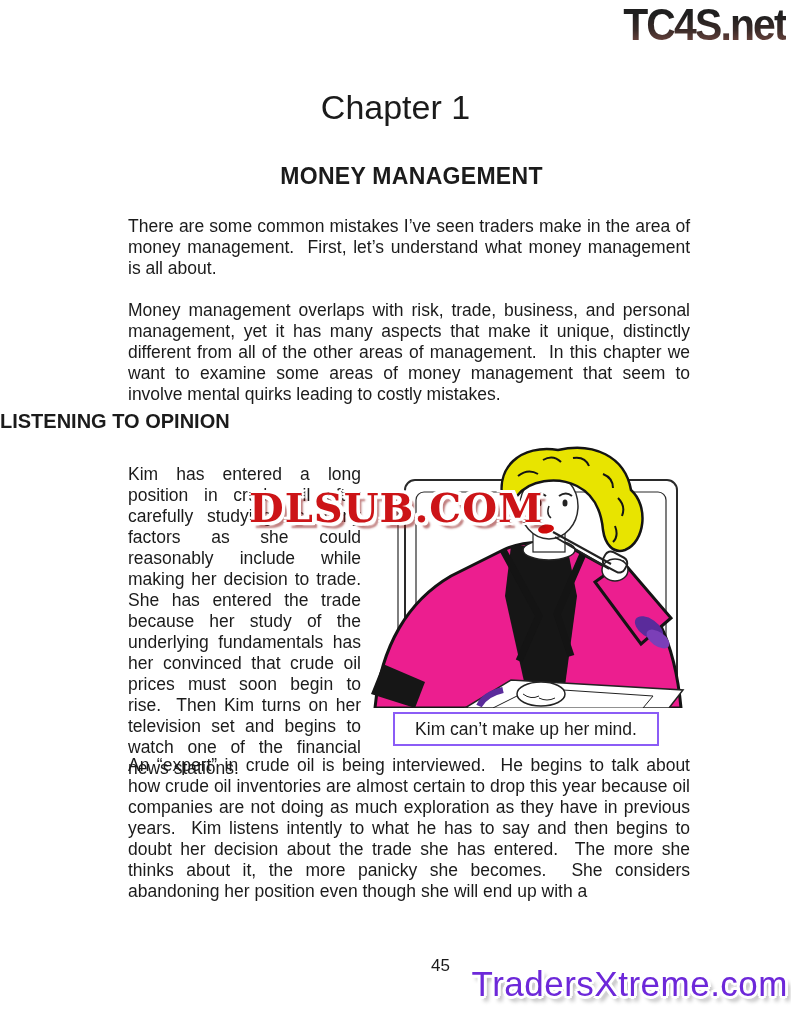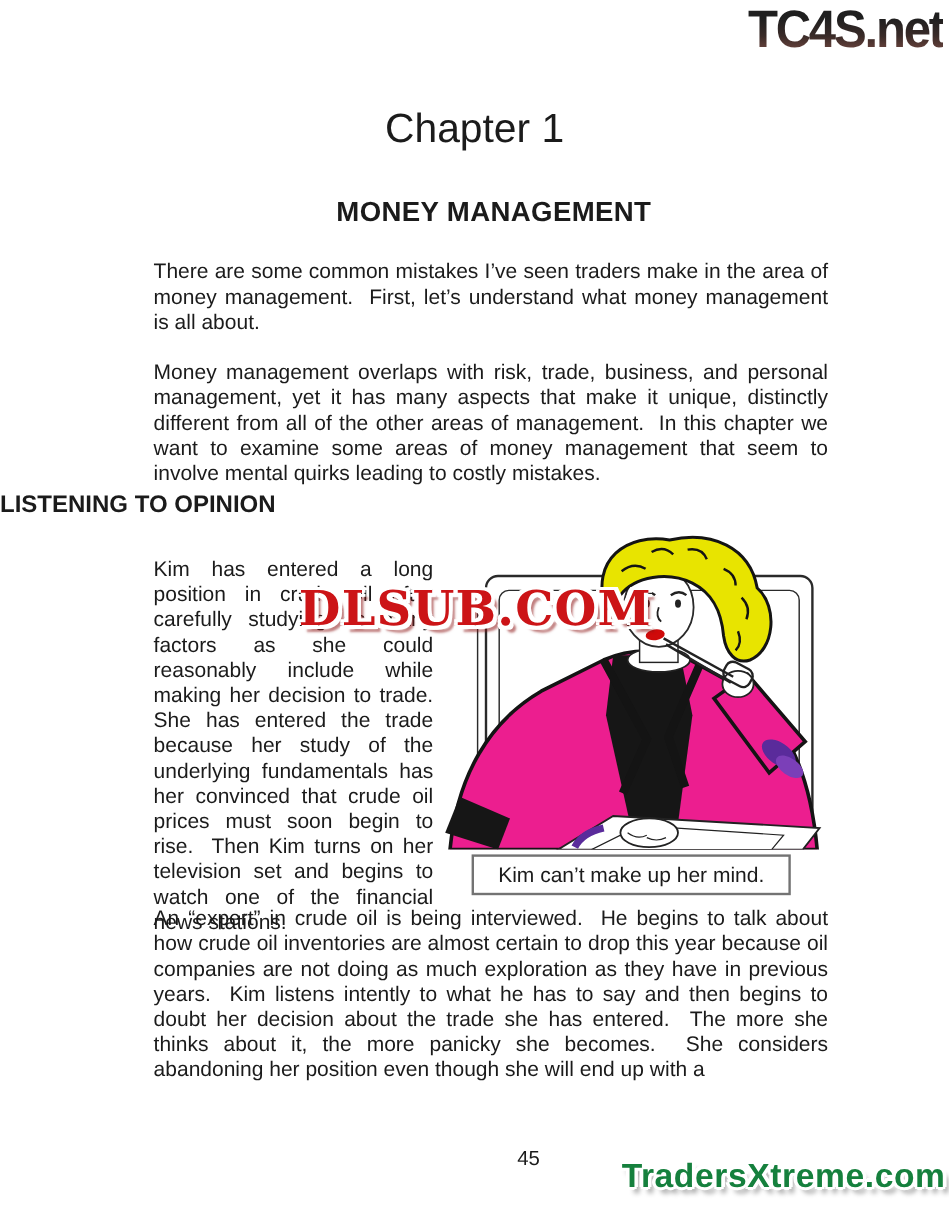--- a/index.html
+++ b/index.html
@@ -32,29 +32,29 @@
     position:absolute;left:249px;top:484px;z-index:5;
     font-family:"DejaVu Serif",serif;font-weight:bold;font-size:40px;
     letter-spacing:1px;color:#cc1417;
     text-shadow:
       -3px -3px 0 #fff, 3px -3px 0 #fff, -3px 3px 0 #fff, 3px 3px 0 #fff,
       -3px 0 0 #fff, 3px 0 0 #fff, 0 3px 0 #fff, 0 -3px 0 #fff,
       5px 6px 2px rgba(140,20,20,.55);
   }
   .caption-box{
     position:absolute;left:393px;top:712px;width:262px;height:30px;z-index:2;
-    border:2px solid #737373;background:#fff;
+    border:2px solid #8b5cf6;background:#fff;
     display:flex;align-items:center;justify-content:center;font-size:17.5px;
   }
   .para3{position:absolute;left:115px;top:742px;width:562px;}
   .page-number{position:absolute;top:956px;left:0;width:100%;
     text-align:center;font-size:17px;padding-left:45px;}
   .bottom-logo{
     position:absolute;top:964px;right:3px;
-    font-size:28px;font-weight:bold;color:#15803d;letter-spacing:.5px;
+    font-size:35px;font-weight:normal;color:#6d28d9;letter-spacing:.5px;
     text-shadow:
       -2px -2px 0 #fff, 2px -2px 0 #fff, -2px 2px 0 #fff, 2px 2px 0 #fff,
       0 -3px 0 #fff, 0 3px 0 #fff, -3px 0 0 #fff, 3px 0 0 #fff,
       4px 5px 4px #9a9a9a;
   }
 </style>
 </head>
 <body>
 
 <div class="page">

